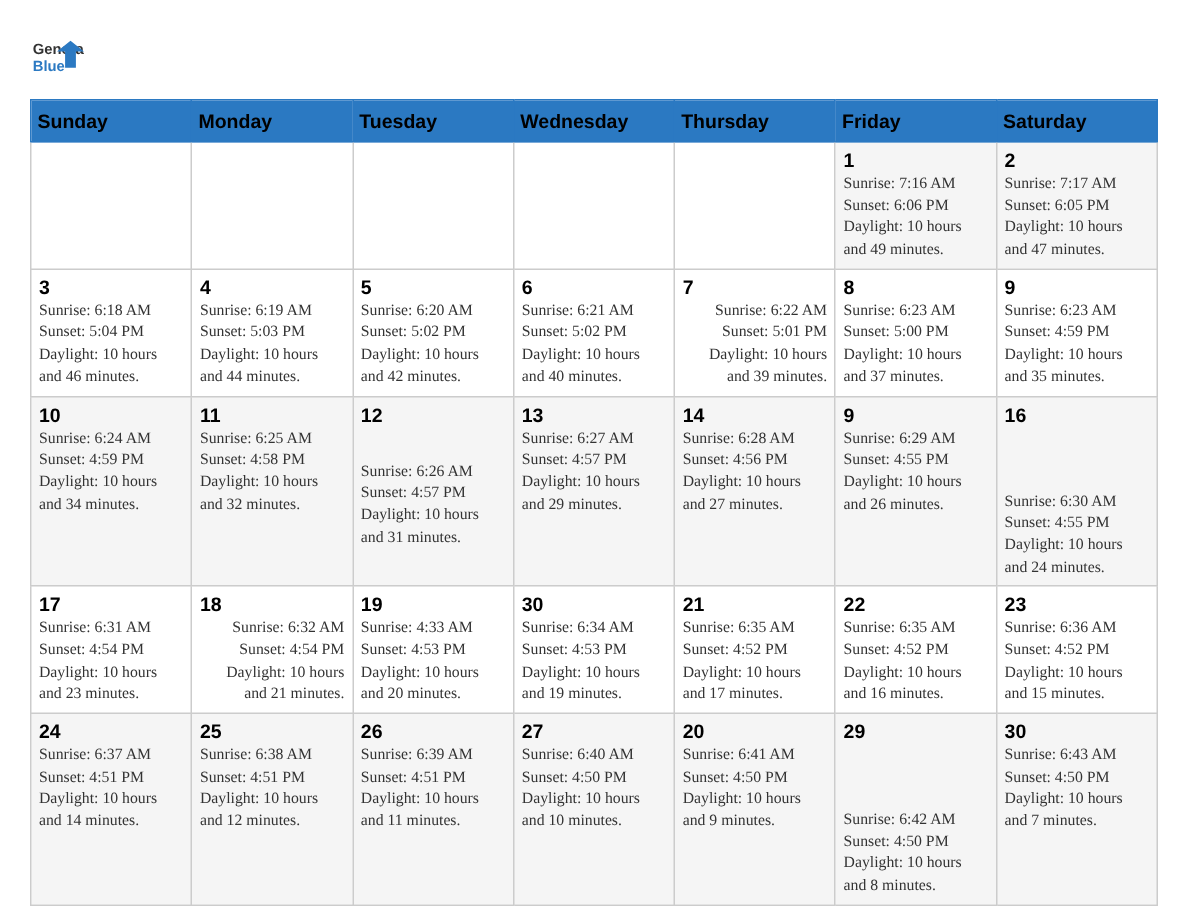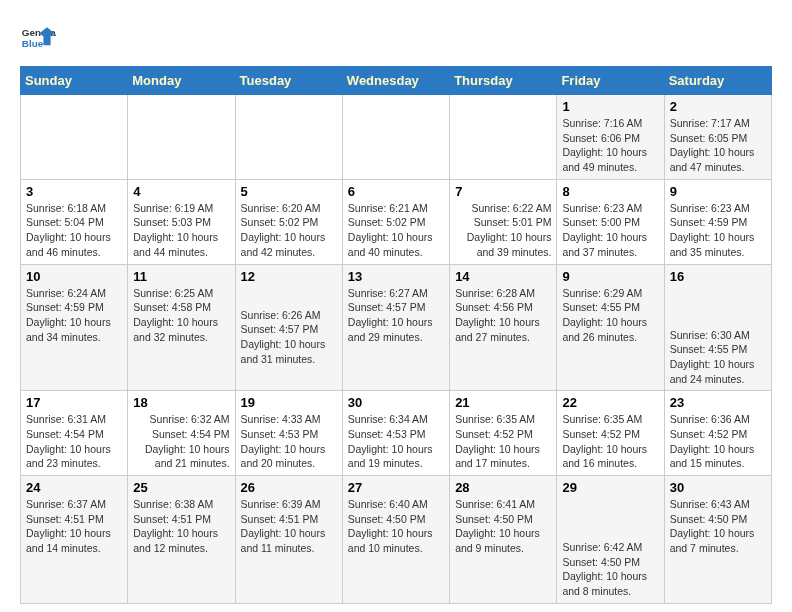--- a/index.html
+++ b/index.html
@@ -37,21 +37,21 @@
       font-size: 16px;
       color: #555;
     }
     table {
       width: 100%;
       border-collapse: collapse;
       font-size: 11px;
     }
     thead tr th {
       background-color: #2b79c2;
-      color: #fef9c3;
+      color: #000000;
       padding: 6px 4px;
       text-align: left;
       font-size: 13px;
       font-weight: bold;
       border: 1px solid #2b79c2;
     }
     tbody tr td {
       border: 1px solid #ccc;
       vertical-align: top;
       padding: 4px 5px;
@@ -65,20 +65,21 @@
     .day-number {
       font-weight: bold;
       font-size: 13px;
       display: block;
       margin-bottom: 2px;
     }
     .day-info {
       color: #333;
       font-size: 10.5px;
       line-height: 1.4;
+      font-family: Liberation Serif, serif;
     }
     .empty-cell {
       background: #fff !important;
     }
   </style>
 </head>
 <body>
 
 <div class="header-area">
   <div class="logo">
@@ -304,21 +305,21 @@
 and 11 minutes.</div>
         </td>
         <td>
           <span class="day-number">27</span>
           <div class="day-info" style="white-space: pre-line;">Sunrise: 6:40 AM
 Sunset: 4:50 PM
 Daylight: 10 hours
 and 10 minutes.</div>
         </td>
         <td>
-          <span class="day-number">28</span>
+          <span class="day-number">20</span>
           <div class="day-info" style="white-space: pre-line;">Sunrise: 6:41 AM
 Sunset: 4:50 PM
 Daylight: 10 hours
 and 9 minutes.</div>
         </td>
         <td>
           <span class="day-number">29</span>
           <div class="day-info" style="white-space: pre-line; margin-top: 45px;">Sunrise: 6:42 AM
 Sunset: 4:50 PM
 Daylight: 10 hours

